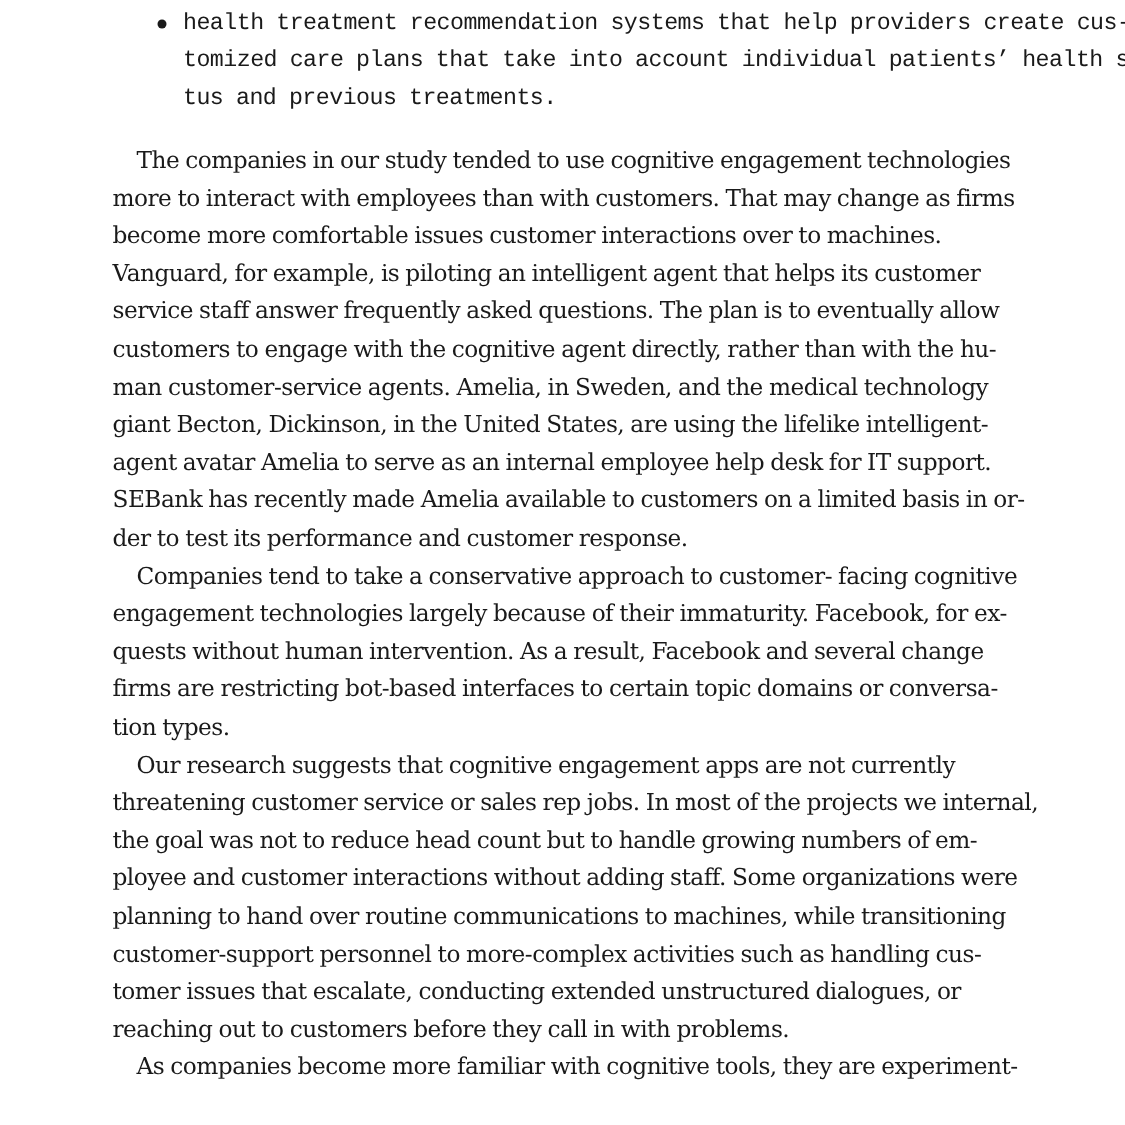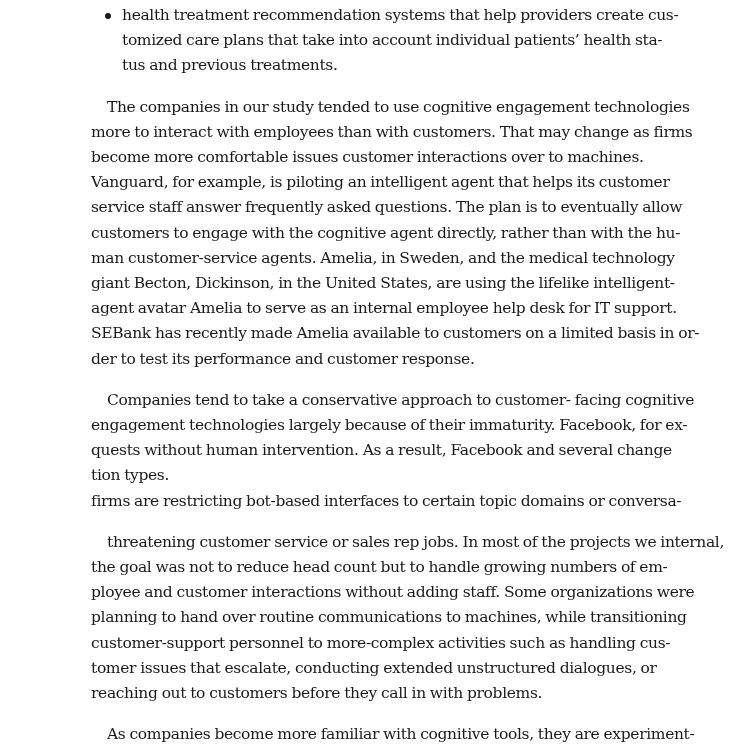--- a/index.html
+++ b/index.html
@@ -22,41 +22,42 @@
     width: 605px;
     font-size: 15.5px;
     line-height: 25.2px;
     letter-spacing: -0.35px;
     word-spacing: -0.5px;
   }
   .bullet-list {
     list-style: none;
     margin: 0;
     padding: 0;
+    font-family: Liberation Mono, monospace;
   }
   .bullet-item {
     position: relative;
     padding-left: 47px;
     margin-bottom: 16px;
   }
   .bullet-dot {
     position: absolute;
     left: 30px;
     top: 10px;
     width: 6px;
     height: 6px;
     border-radius: 50%;
     background: #1a1a1a;
   }
   .line {
     display: block;
     white-space: nowrap;
   }
   .para {
-    margin: 16px;
+    margin: 0;
   }
   .para .line:first-child {
     padding-left: 16px;
   }
 </style>
 </head>
 <body>
 
 <div class="page">
   <ul class="bullet-list">
@@ -79,25 +80,26 @@
     <span class="line">giant Becton, Dickinson, in the United States, are using the lifelike intelligent-</span>
     <span class="line">agent avatar Amelia to serve as an internal employee help desk for IT support.</span>
     <span class="line">SEBank has recently made Amelia available to customers on a limited basis in or-</span>
     <span class="line">der to test its performance and customer response.</span>
   </p>
 
   <p class="para">
     <span class="line">Companies tend to take a conservative approach to customer- facing cognitive</span>
     <span class="line">engagement technologies largely because of their immaturity. Facebook, for ex-</span>
     <span class="line">quests without human intervention. As a result, Facebook and several change</span>
+    <span class="line">firms are restricting bot-based interfaces to certain topic domains or conversa-</span>
     <span class="line">tion types.</span>
-    <span class="line">firms are restricting bot-based interfaces to certain topic domains or conversa-</span>
   </p>
 
   <p class="para">
+    <span class="line">Our research suggests that cognitive engagement apps are not currently</span>
     <span class="line">threatening customer service or sales rep jobs. In most of the projects we internal,</span>
     <span class="line">the goal was not to reduce head count but to handle growing numbers of em-</span>
     <span class="line">ployee and customer interactions without adding staff. Some organizations were</span>
     <span class="line">planning to hand over routine communications to machines, while transitioning</span>
     <span class="line">customer-support personnel to more-complex activities such as handling cus-</span>
     <span class="line">tomer issues that escalate, conducting extended unstructured dialogues, or</span>
     <span class="line">reaching out to customers before they call in with problems.</span>
   </p>
 
   <p class="para">

